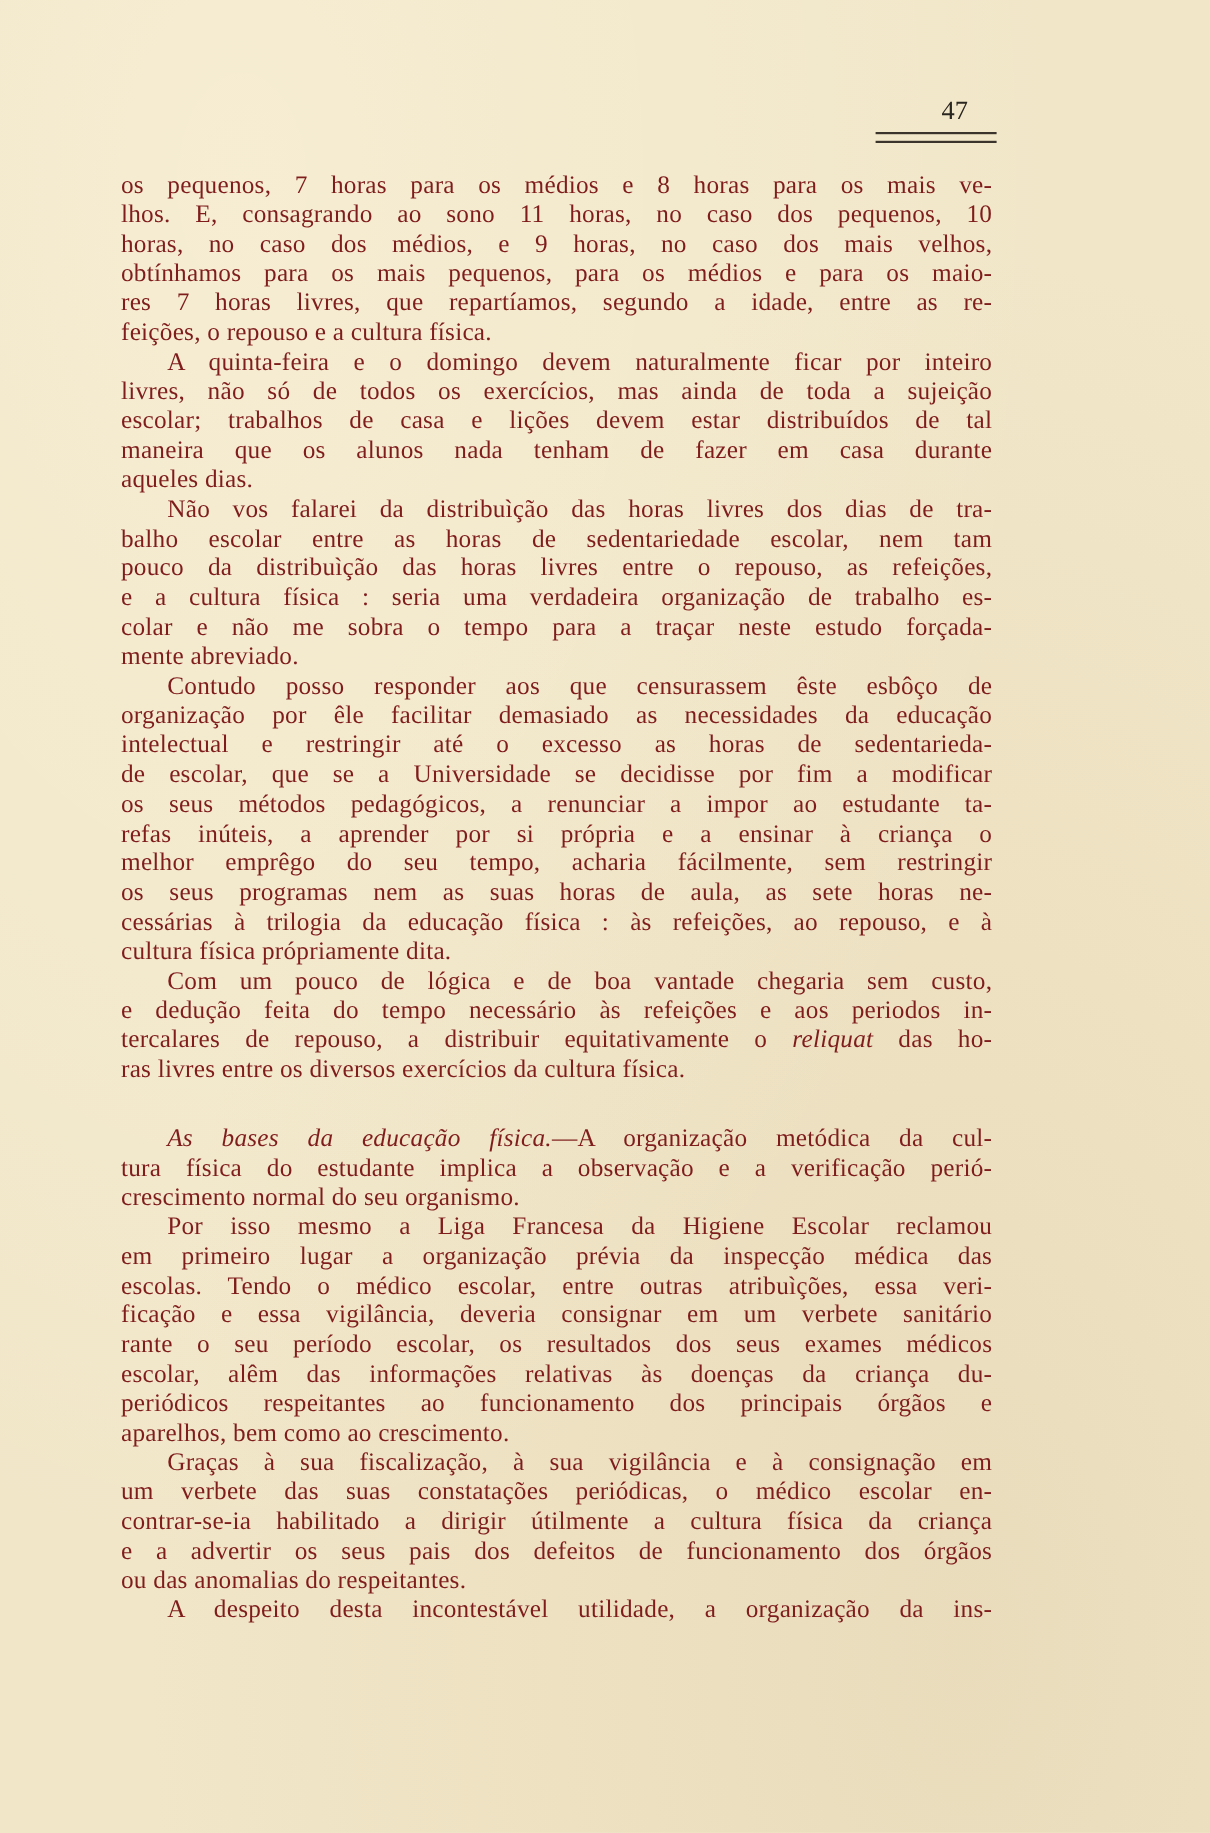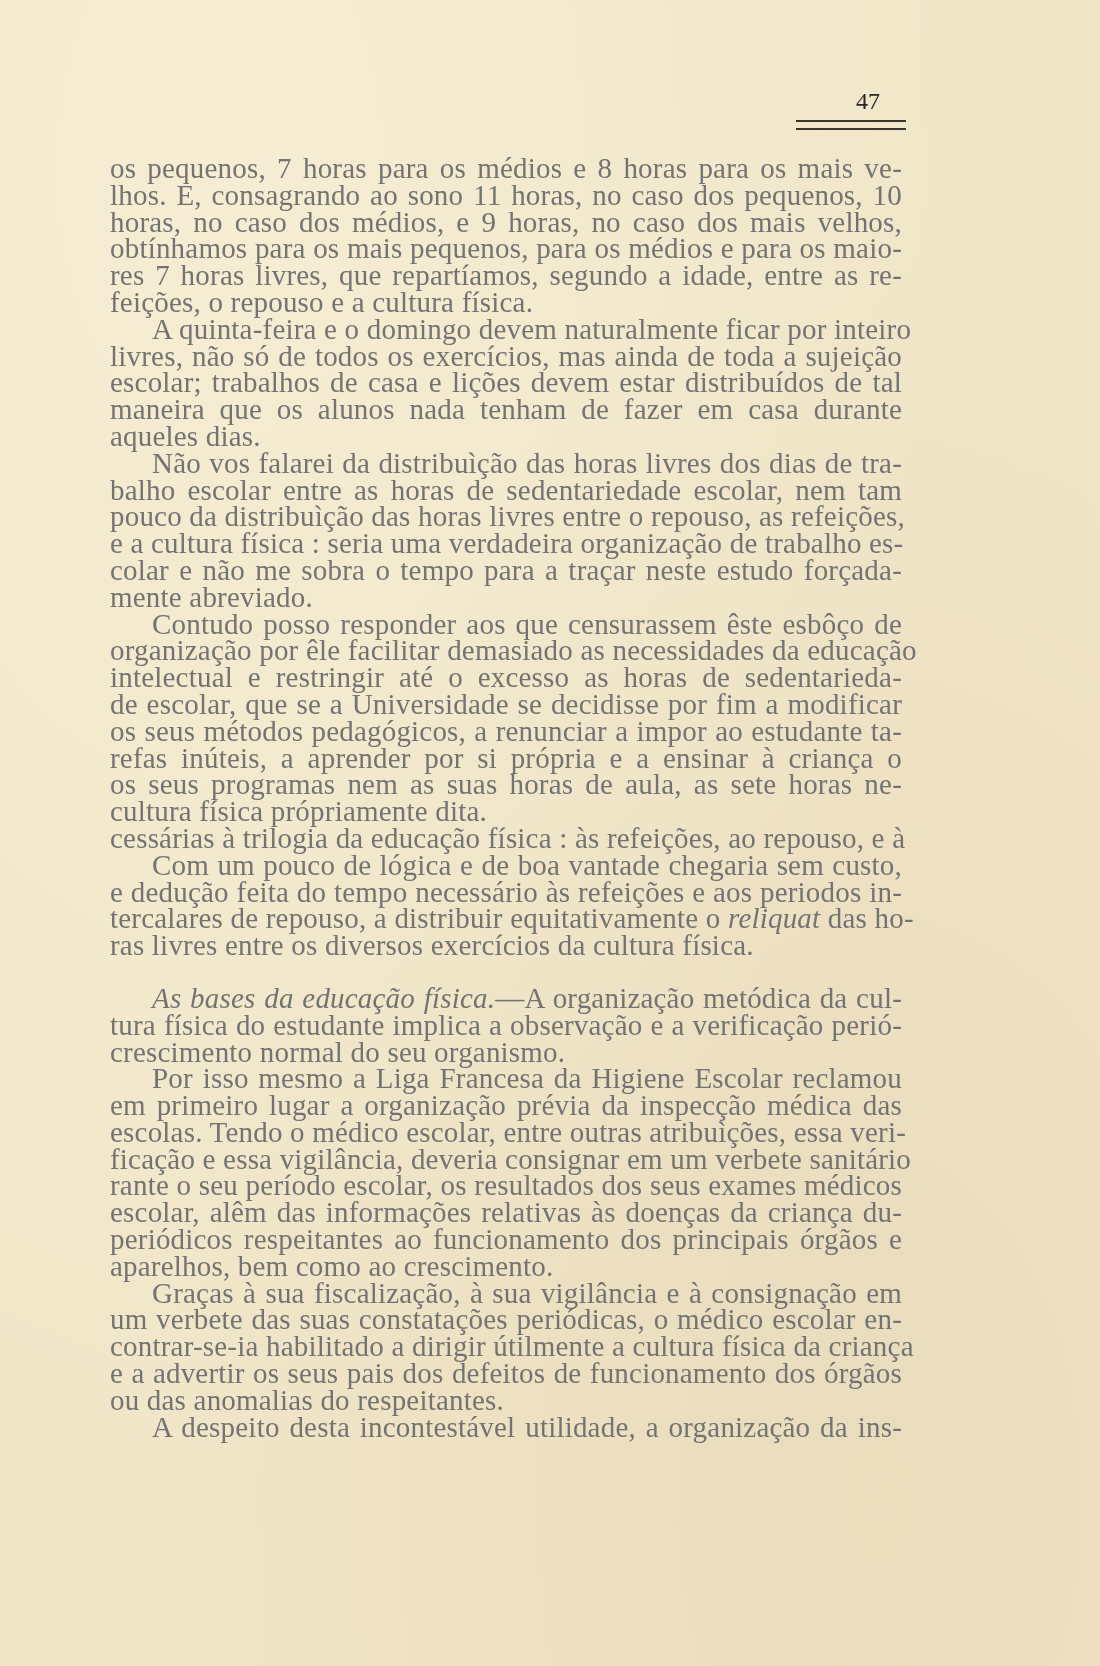--- a/index.html
+++ b/index.html
@@ -42,37 +42,37 @@
       height: 6px;
       border-top: 2px solid #3a342c;
       border-bottom: 2px solid #3a342c;
     }
     .body-text {
       position: absolute;
       left: 110px;
       top: 155px;
       width: 792px;
       font-family: "Liberation Serif", serif;
-      font-size: 29px;
+      font-size: 23px;
       line-height: 26.8px;
       letter-spacing: 0.2px;
-      color: #737373;
+      color: #7f1d1d;
     }
     .para {
       margin: 0;
       text-align: justify;
       text-align-last: left;
       text-indent: 42px;
       hyphens: none;
     }
     .para.noindent {
       text-indent: 0;
     }
     .para.section-start {
-      margin-top: 26px;
+      margin-top: 36px;
     }
     .section-title {
       font-style: italic;
     }
     .italic {
       font-style: italic;
     }
     .line {
       display: block;
       text-align: justify;
@@ -119,23 +119,24 @@
       <span class="line last">mente abreviado.</span>
     </p>
 
     <p class="para noindent">
       <span class="line" style="padding-left:42px">Contudo posso responder aos que censurassem êste esbôço de</span>
       <span class="line">organização por êle facilitar demasiado as necessidades da educação</span>
       <span class="line">intelectual e restringir até o excesso as horas de sedentarieda-</span>
       <span class="line">de escolar, que se a Universidade se decidisse por fim a modificar</span>
       <span class="line">os seus métodos pedagógicos, a renunciar a impor ao estudante ta-</span>
       <span class="line">refas inúteis, a aprender por si própria e a ensinar à criança o</span>
+      <span class="line">melhor emprêgo do seu tempo, acharia fácilmente, sem restringir</span>
       <span class="line">os seus programas nem as suas horas de aula, as sete horas ne-</span>
+      <span class="line">cessárias à trilogia da educação física : às refeições, ao repouso, e à</span>
       <span class="line last">cultura física própriamente dita.</span>
-      <span class="line">cessárias à trilogia da educação física : às refeições, ao repouso, e à</span>
     </p>
 
     <p class="para noindent">
       <span class="line" style="padding-left:42px">Com um pouco de lógica e de boa vantade chegaria sem custo,</span>
       <span class="line">e dedução feita do tempo necessário às refeições e aos periodos in-</span>
       <span class="line"><span>tercalares de repouso, a distribuir equitativamente o</span> <span class="italic">reliquat</span> <span>das ho-</span></span>
       <span class="line last">ras livres entre os diversos exercícios da cultura física.</span>
     </p>
 
     <p class="para noindent section-start">

